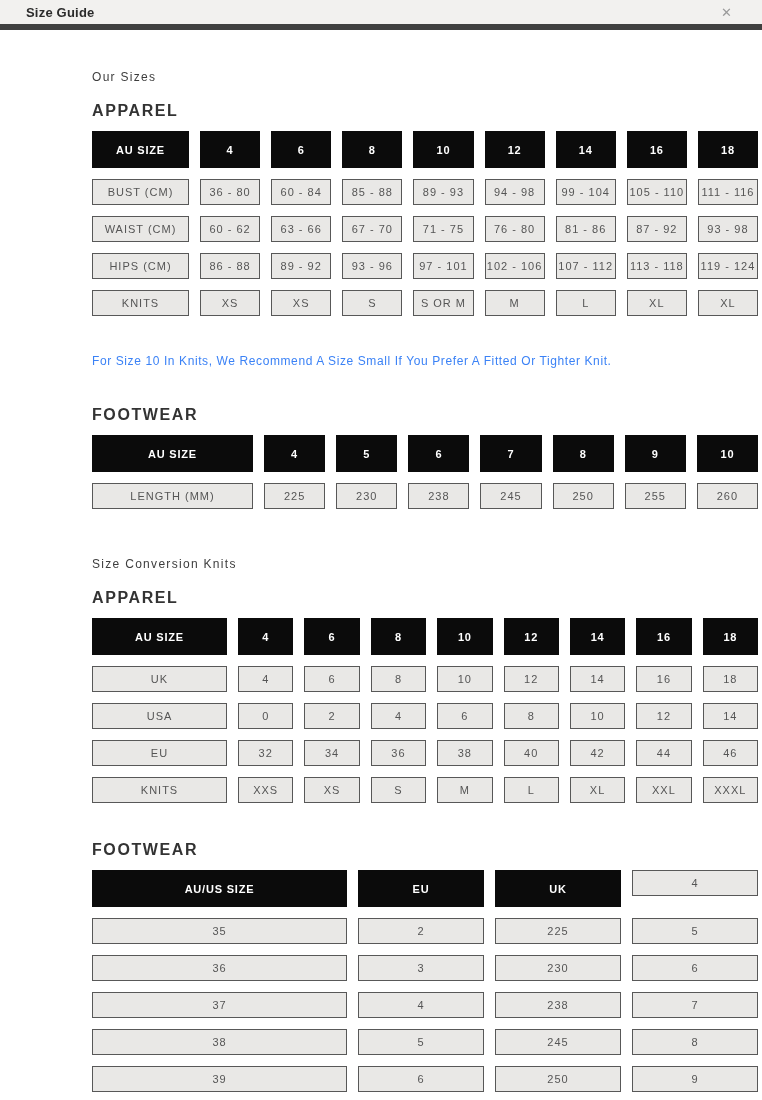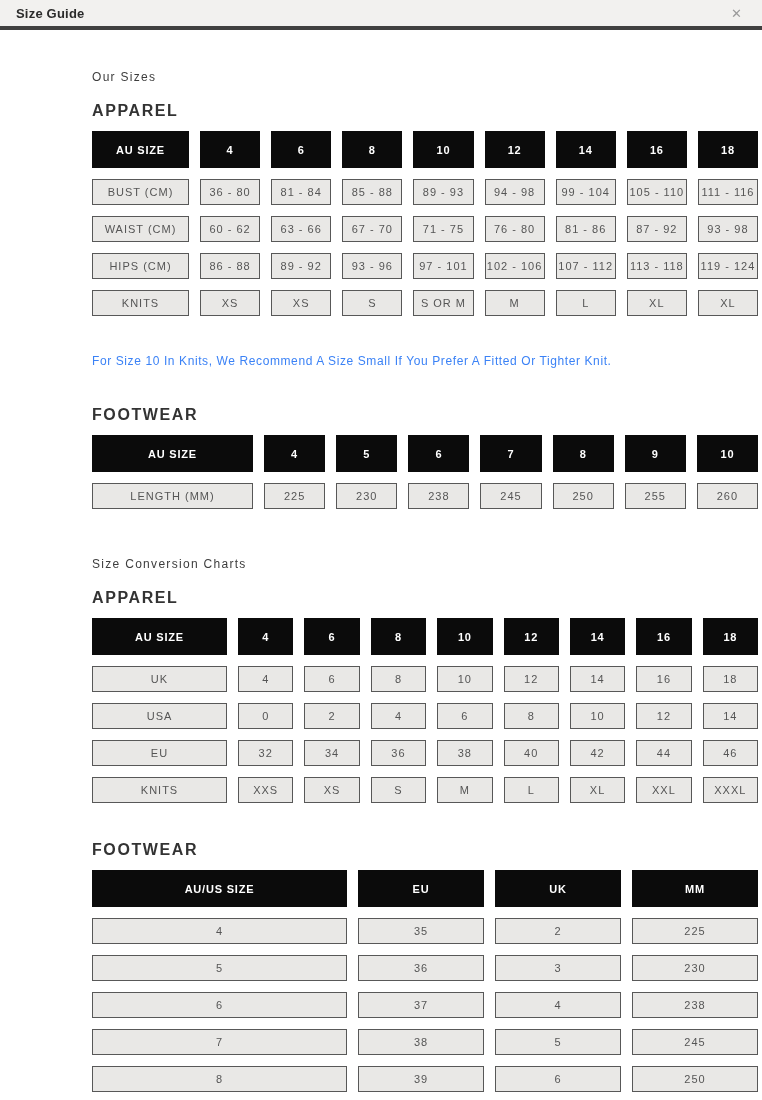--- a/index.html
+++ b/index.html
@@ -6,25 +6,25 @@
   html, body {
     width: 762px; height: 1100px;
     background: #ffffff;
     font-family: "Liberation Sans", sans-serif;
     overflow: hidden;
   }
   
   .titlebar {
     height: 30px;
     background: #f2f1ef;
-    border-bottom: 4px solid #404040;
+    border-bottom: 6px solid #404040;
     display: flex;
     align-items: center;
     justify-content: space-between;
-    padding: 0 16px;
+    padding: 0 26px;
   }
   .titlebar-title {
     font-size: 13px;
     font-weight: bold;
     color: #2b2b2b;
     letter-spacing: 0.2px;
   }
   .close-btn {
     background: none;
     border: none;
@@ -110,21 +110,21 @@
       <div class="th-cell">4</div>
       <div class="th-cell">6</div>
       <div class="th-cell">8</div>
       <div class="th-cell">10</div>
       <div class="th-cell">12</div>
       <div class="th-cell">14</div>
       <div class="th-cell">16</div>
       <div class="th-cell">18</div>
       <div class="td-cell">BUST (CM)</div>
       <div class="td-cell">36 - 80</div>
-      <div class="td-cell">81 - 84</div>
+      <div class="td-cell">60 - 84</div>
       <div class="td-cell">85 - 88</div>
       <div class="td-cell">89 - 93</div>
       <div class="td-cell">94 - 98</div>
       <div class="td-cell">99 - 104</div>
       <div class="td-cell">105 - 110</div>
       <div class="td-cell">111 - 116</div>
       <div class="td-cell">WAIST (CM)</div>
       <div class="td-cell">60 - 62</div>
       <div class="td-cell">63 - 66</div>
       <div class="td-cell">67 - 70</div>
@@ -170,21 +170,21 @@
       <div class="td-cell">230</div>
       <div class="td-cell">238</div>
       <div class="td-cell">245</div>
       <div class="td-cell">250</div>
       <div class="td-cell">255</div>
       <div class="td-cell">260</div>
     </div>
 
   <div class="spacer-lg"></div>
 
-  <div class="section-heading">Size Conversion Charts</div>
+  <div class="section-heading">Size Conversion Knits</div>
 
   <div class="table-label">APPAREL</div>
   <div class="size-table t-apparel-conv">
       <div class="th-cell">AU SIZE</div>
       <div class="th-cell">4</div>
       <div class="th-cell">6</div>
       <div class="th-cell">8</div>
       <div class="th-cell">10</div>
       <div class="th-cell">12</div>
       <div class="th-cell">14</div>
@@ -226,21 +226,20 @@
       <div class="td-cell">XL</div>
       <div class="td-cell">XXL</div>
       <div class="td-cell">XXXL</div>
     </div>
 
   <div class="table-label">FOOTWEAR</div>
   <div class="size-table t-footwear-conv">
       <div class="th-cell">AU/US SIZE</div>
       <div class="th-cell">EU</div>
       <div class="th-cell">UK</div>
-      <div class="th-cell">MM</div>
       <div class="td-cell">4</div>
       <div class="td-cell">35</div>
       <div class="td-cell">2</div>
       <div class="td-cell">225</div>
       <div class="td-cell">5</div>
       <div class="td-cell">36</div>
       <div class="td-cell">3</div>
       <div class="td-cell">230</div>
       <div class="td-cell">6</div>
       <div class="td-cell">37</div>

